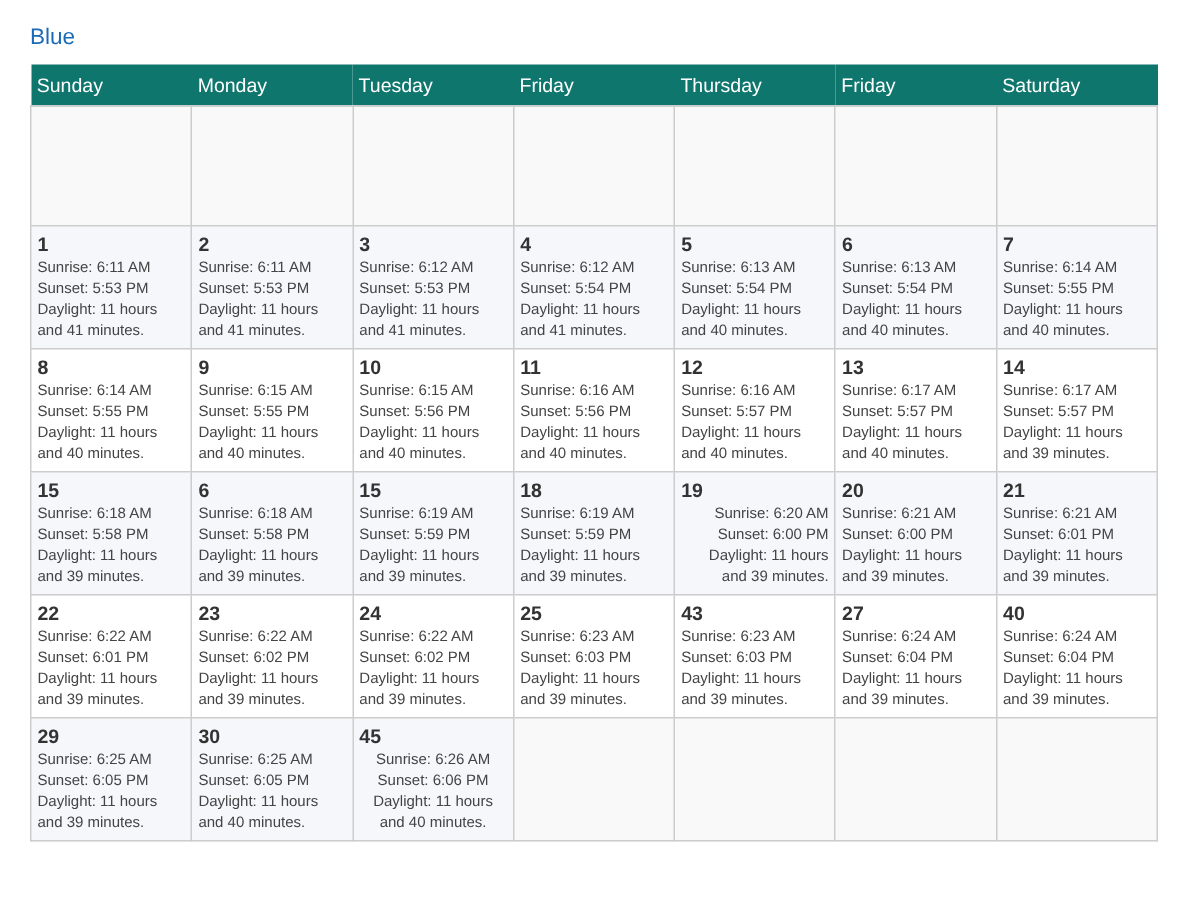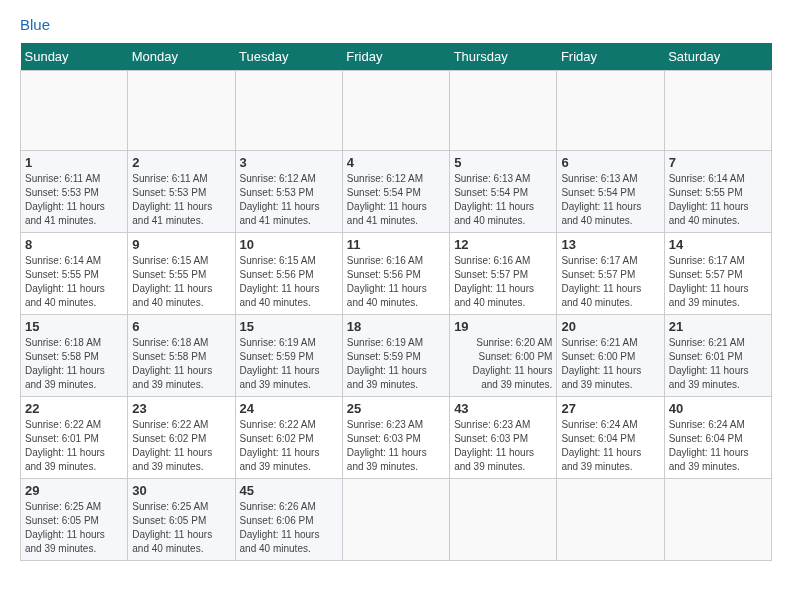--- a/index.html
+++ b/index.html
@@ -296,21 +296,21 @@
 Daylight: 11 hours and 39 minutes.</div>
         </td>
         <td>
           <span class="day-num">30</span>
           <div class="day-info" style="white-space: pre-line;">Sunrise: 6:25 AM
 Sunset: 6:05 PM
 Daylight: 11 hours and 40 minutes.</div>
         </td>
         <td>
           <span class="day-num">45</span>
-          <div class="day-info" style="white-space: pre-line;">Sunrise: 6:26 AM
+          <div class="day-info" style="white-space: pre-line; text-align: center;">Sunrise: 6:26 AM
 Sunset: 6:06 PM
 Daylight: 11 hours and 40 minutes.</div>
         </td>
         <td class="empty-cell"></td>
         <td class="empty-cell"></td>
         <td class="empty-cell"></td>
         <td class="empty-cell"></td>
       </tr>
     </tbody>
 </table>

